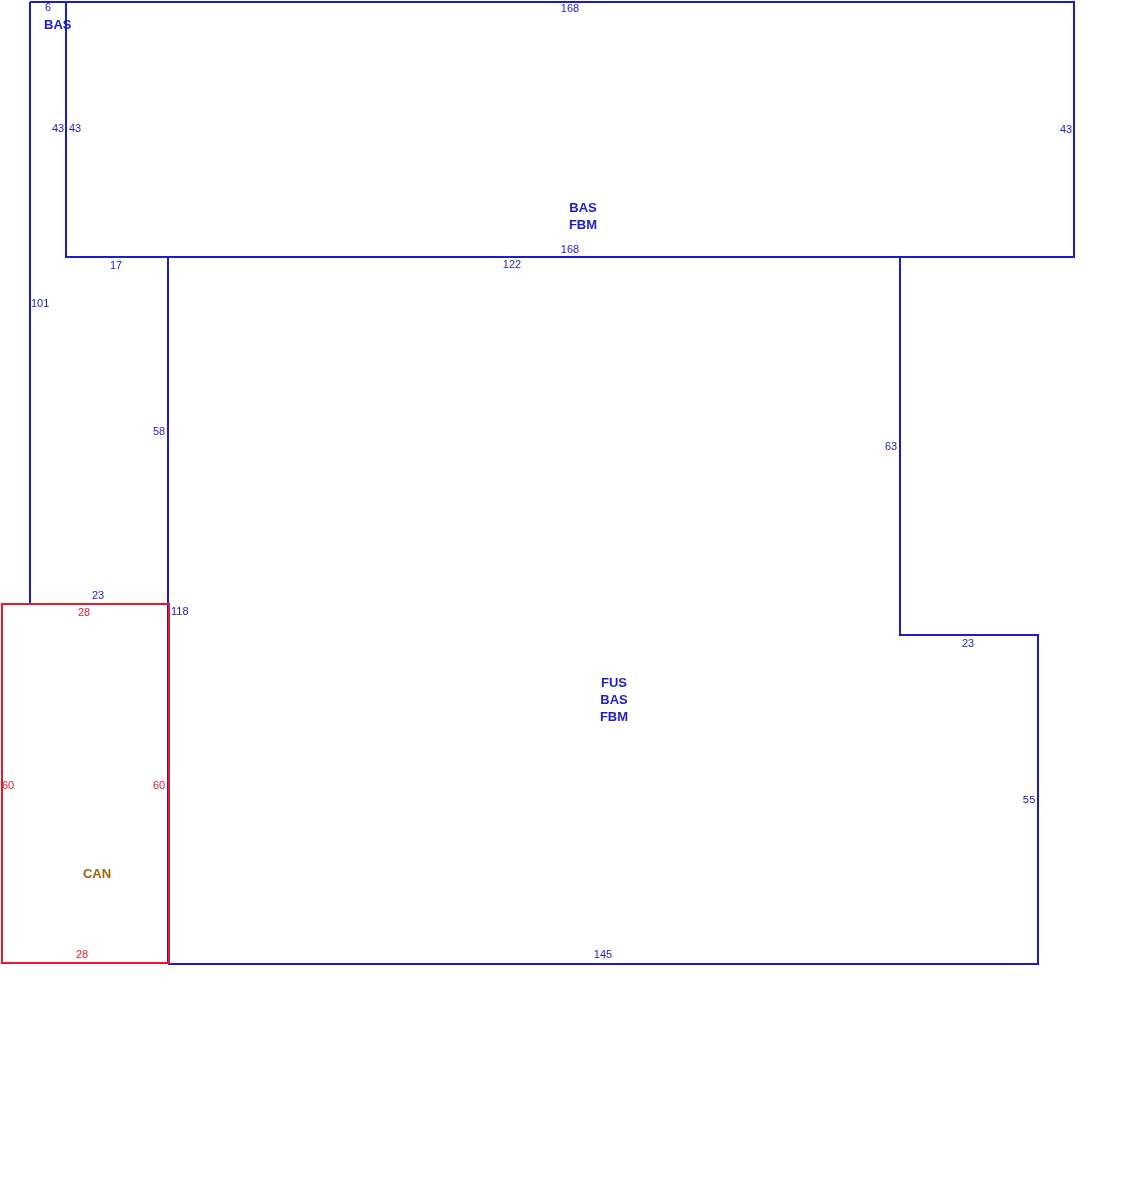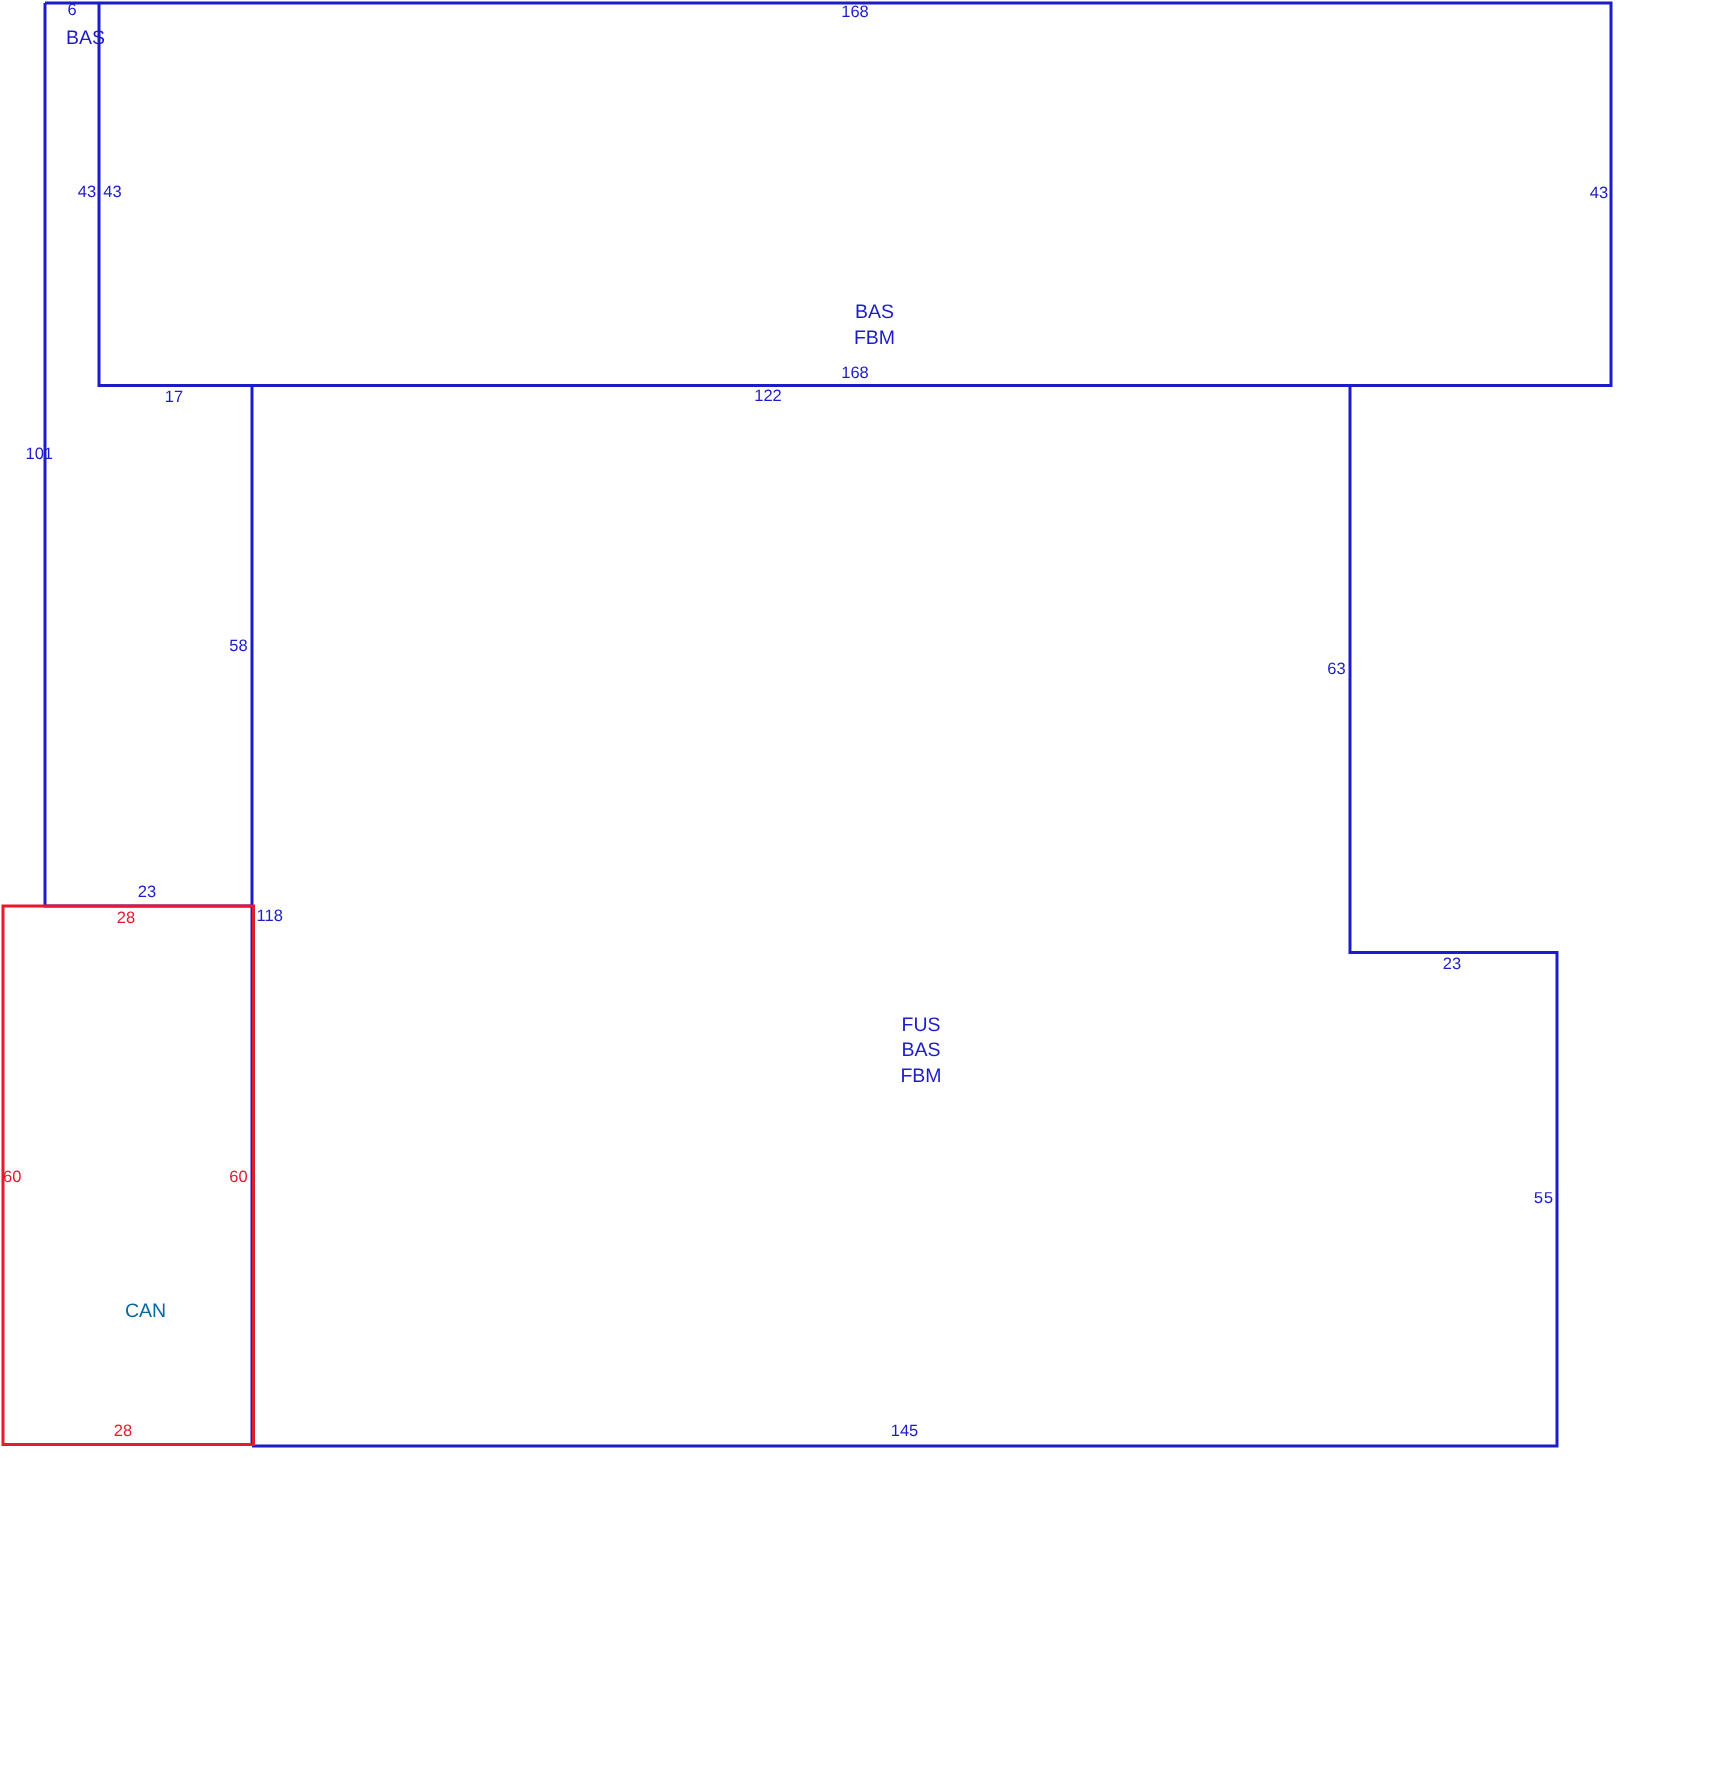--- a/index.html
+++ b/index.html
@@ -26,27 +26,27 @@
     line-height: 12px;
     color: #1c1cc8;
     white-space: nowrap;
   }
   .lbl.red { color: #e8192c; }
   .lbl.c { transform: translateX(-50%); }
   .area {
     position: absolute;
     font-size: 13px;
     line-height: 17px;
-    font-weight: normal;
+    font-weight: bold;
     color: #1c1cc8;
     white-space: nowrap;
     text-align: center;
   }
   .area.c { transform: translateX(-50%); }
-  .area.red { color: #0369a1; }
+  .area.red { color: #a16207; }
 </style>
 </head>
 <body>
 
 <div class="canvas">
 
   <svg width="1148" height="1193" viewBox="0 0 1148 1193">
 
     <path d="M30 2 H1074 V257 H66 V2" fill="none" stroke="#1c1cc8" stroke-width="2"></path>
     <path d="M30 2 V604 H168" fill="none" stroke="#1c1cc8" stroke-width="2"></path>
@@ -64,21 +64,21 @@
   <div class="lbl c" style="left:1066px; top:123px;">43</div>
 
   <div class="area c" style="left:583px; top:199px;">
     <div>BAS</div>
     <div>FBM</div>
   </div>
 
   <div class="lbl c" style="left:570px; top:243px;">168</div>
   <div class="lbl c" style="left:116px; top:259px;text-align:center;">17</div>
   <div class="lbl c" style="left:512px; top:258px;">122</div>
-  <div class="lbl" style="left:17px; top:297px;">101</div>
+  <div class="lbl" style="left:31px; top:297px;">101</div>
   <div class="lbl c" style="left:159px; top:425px;">58</div>
   <div class="lbl c" style="left:891px; top:440px;">63</div>
   <div class="lbl c" style="left:968px; top:637px;">23</div>
   <div class="lbl c" style="left:98px; top:589px;">23</div>
   <div class="lbl red c" style="left:84px; top:606px;">28</div>
   <div class="lbl" style="left:171px; top:605px;">118</div>
 
   <div class="area c" style="left:614px; top:674px;">
     <div>FUS</div>
     <div>BAS</div>

